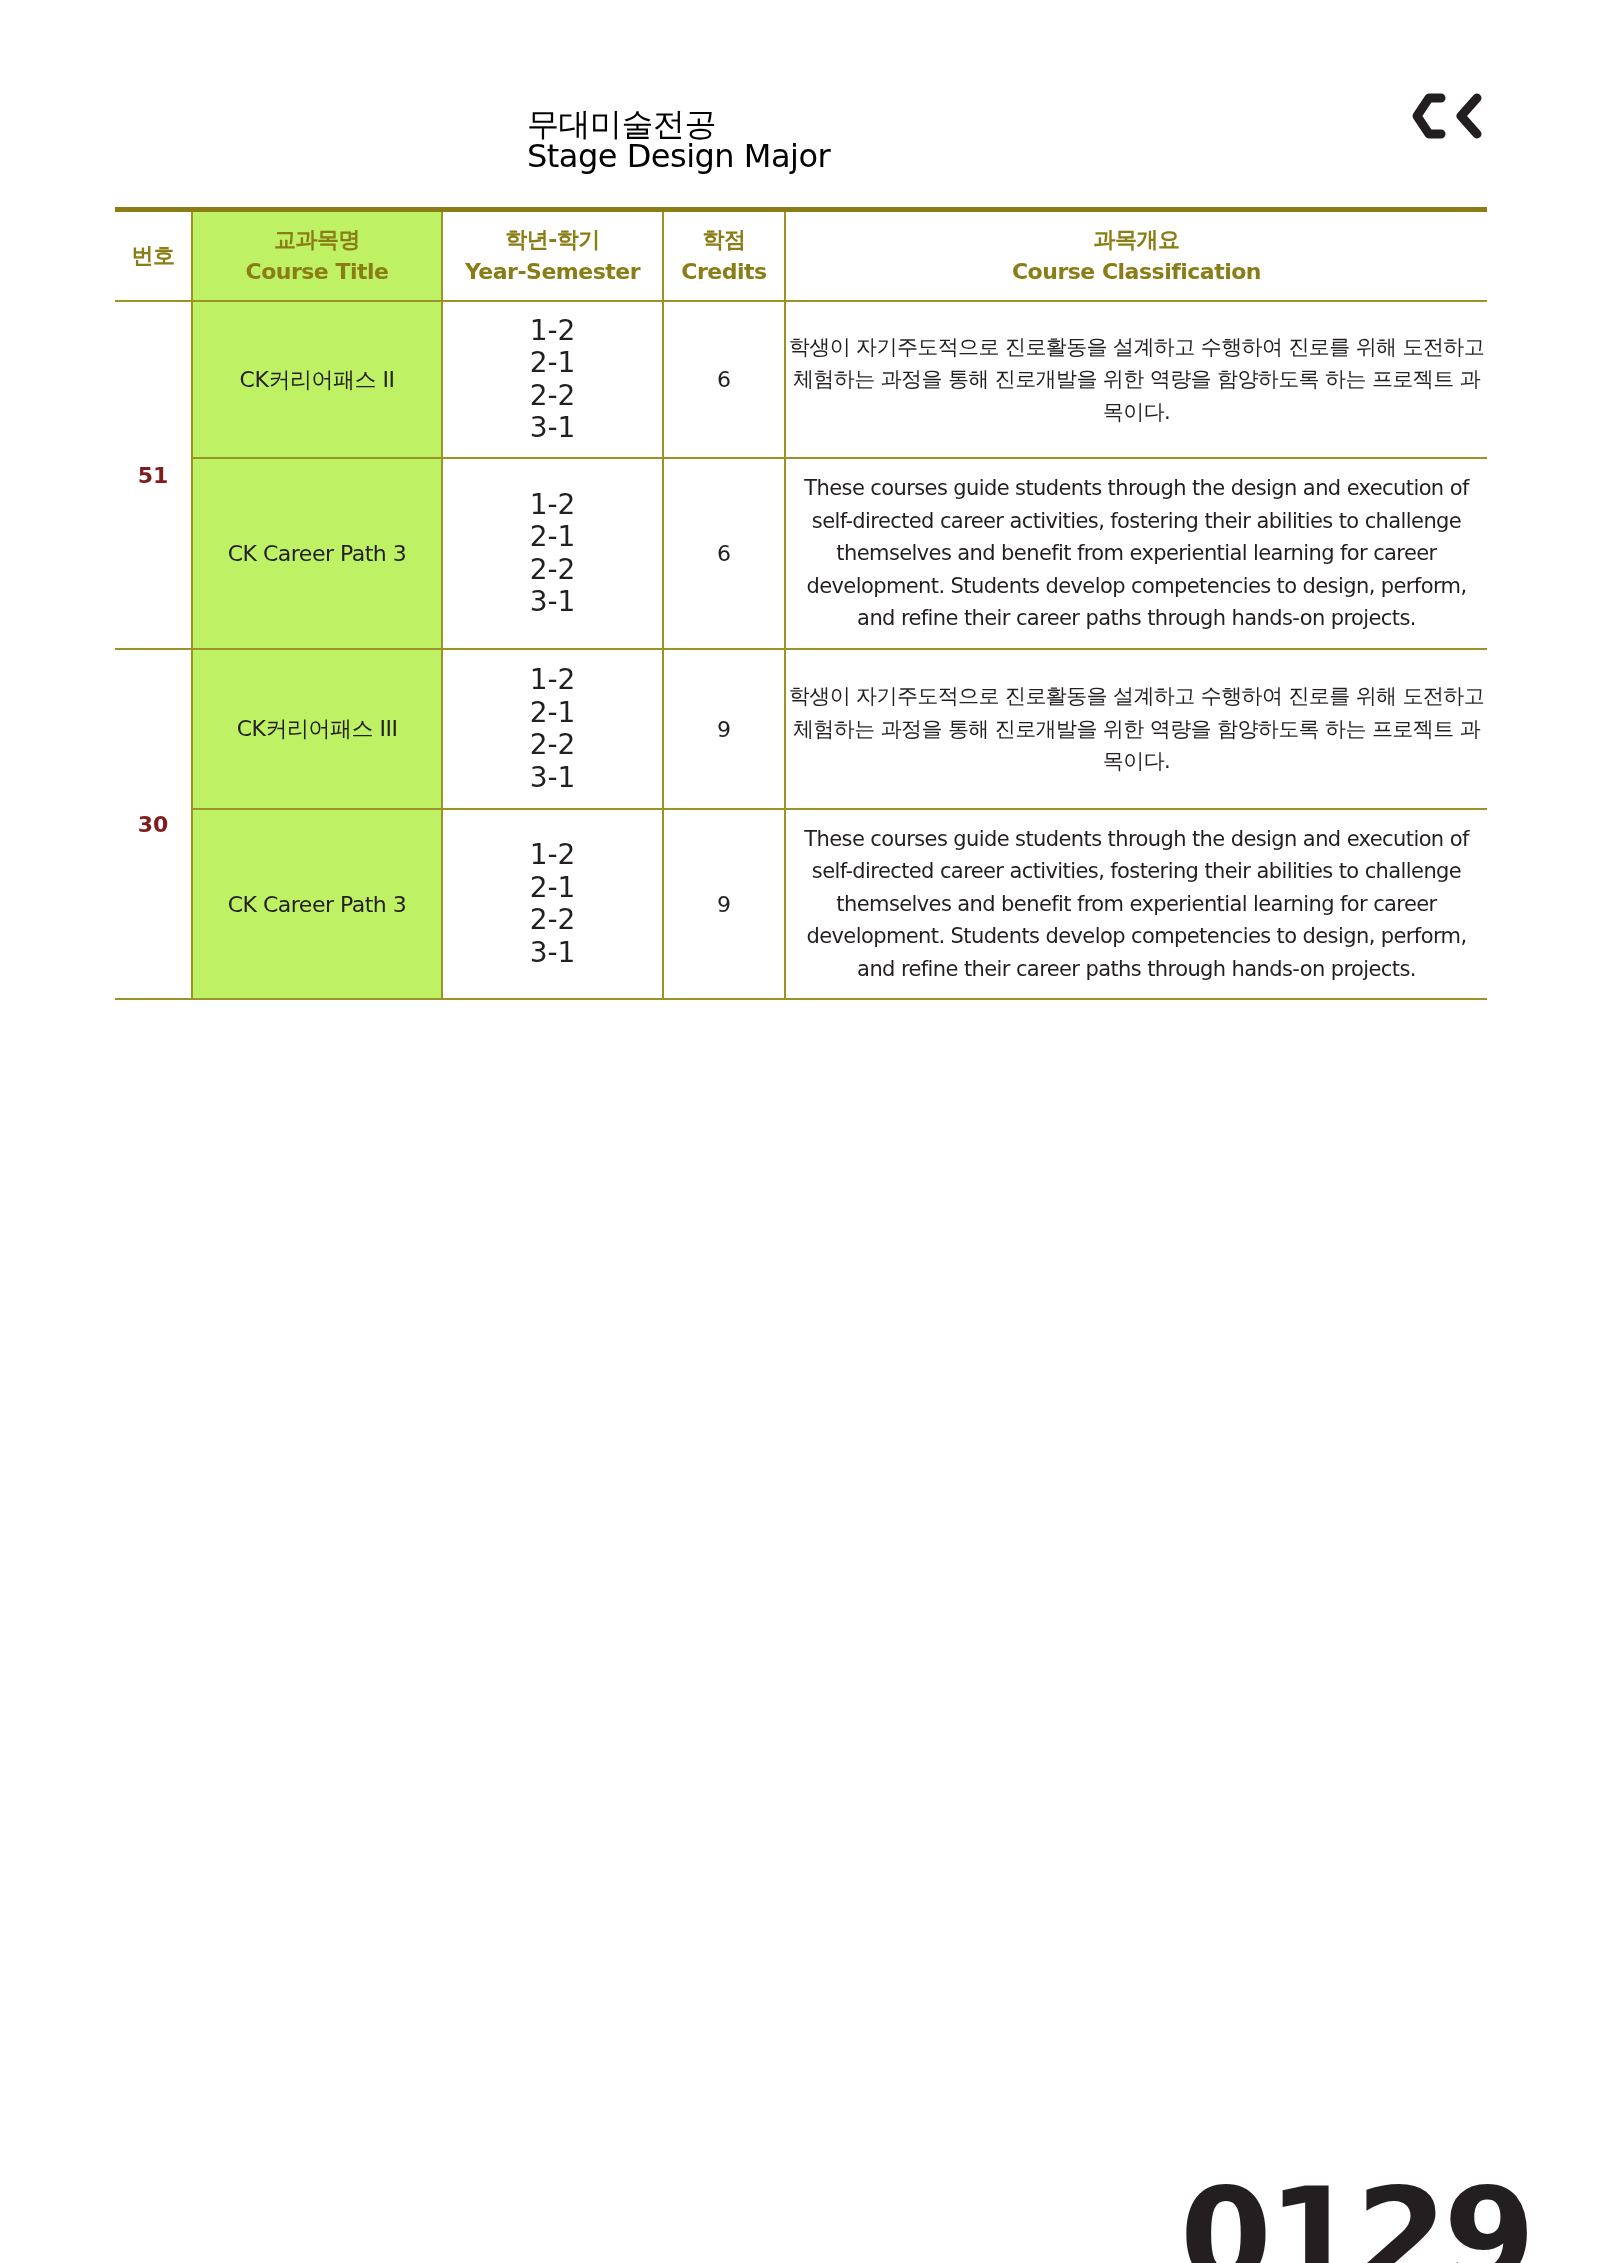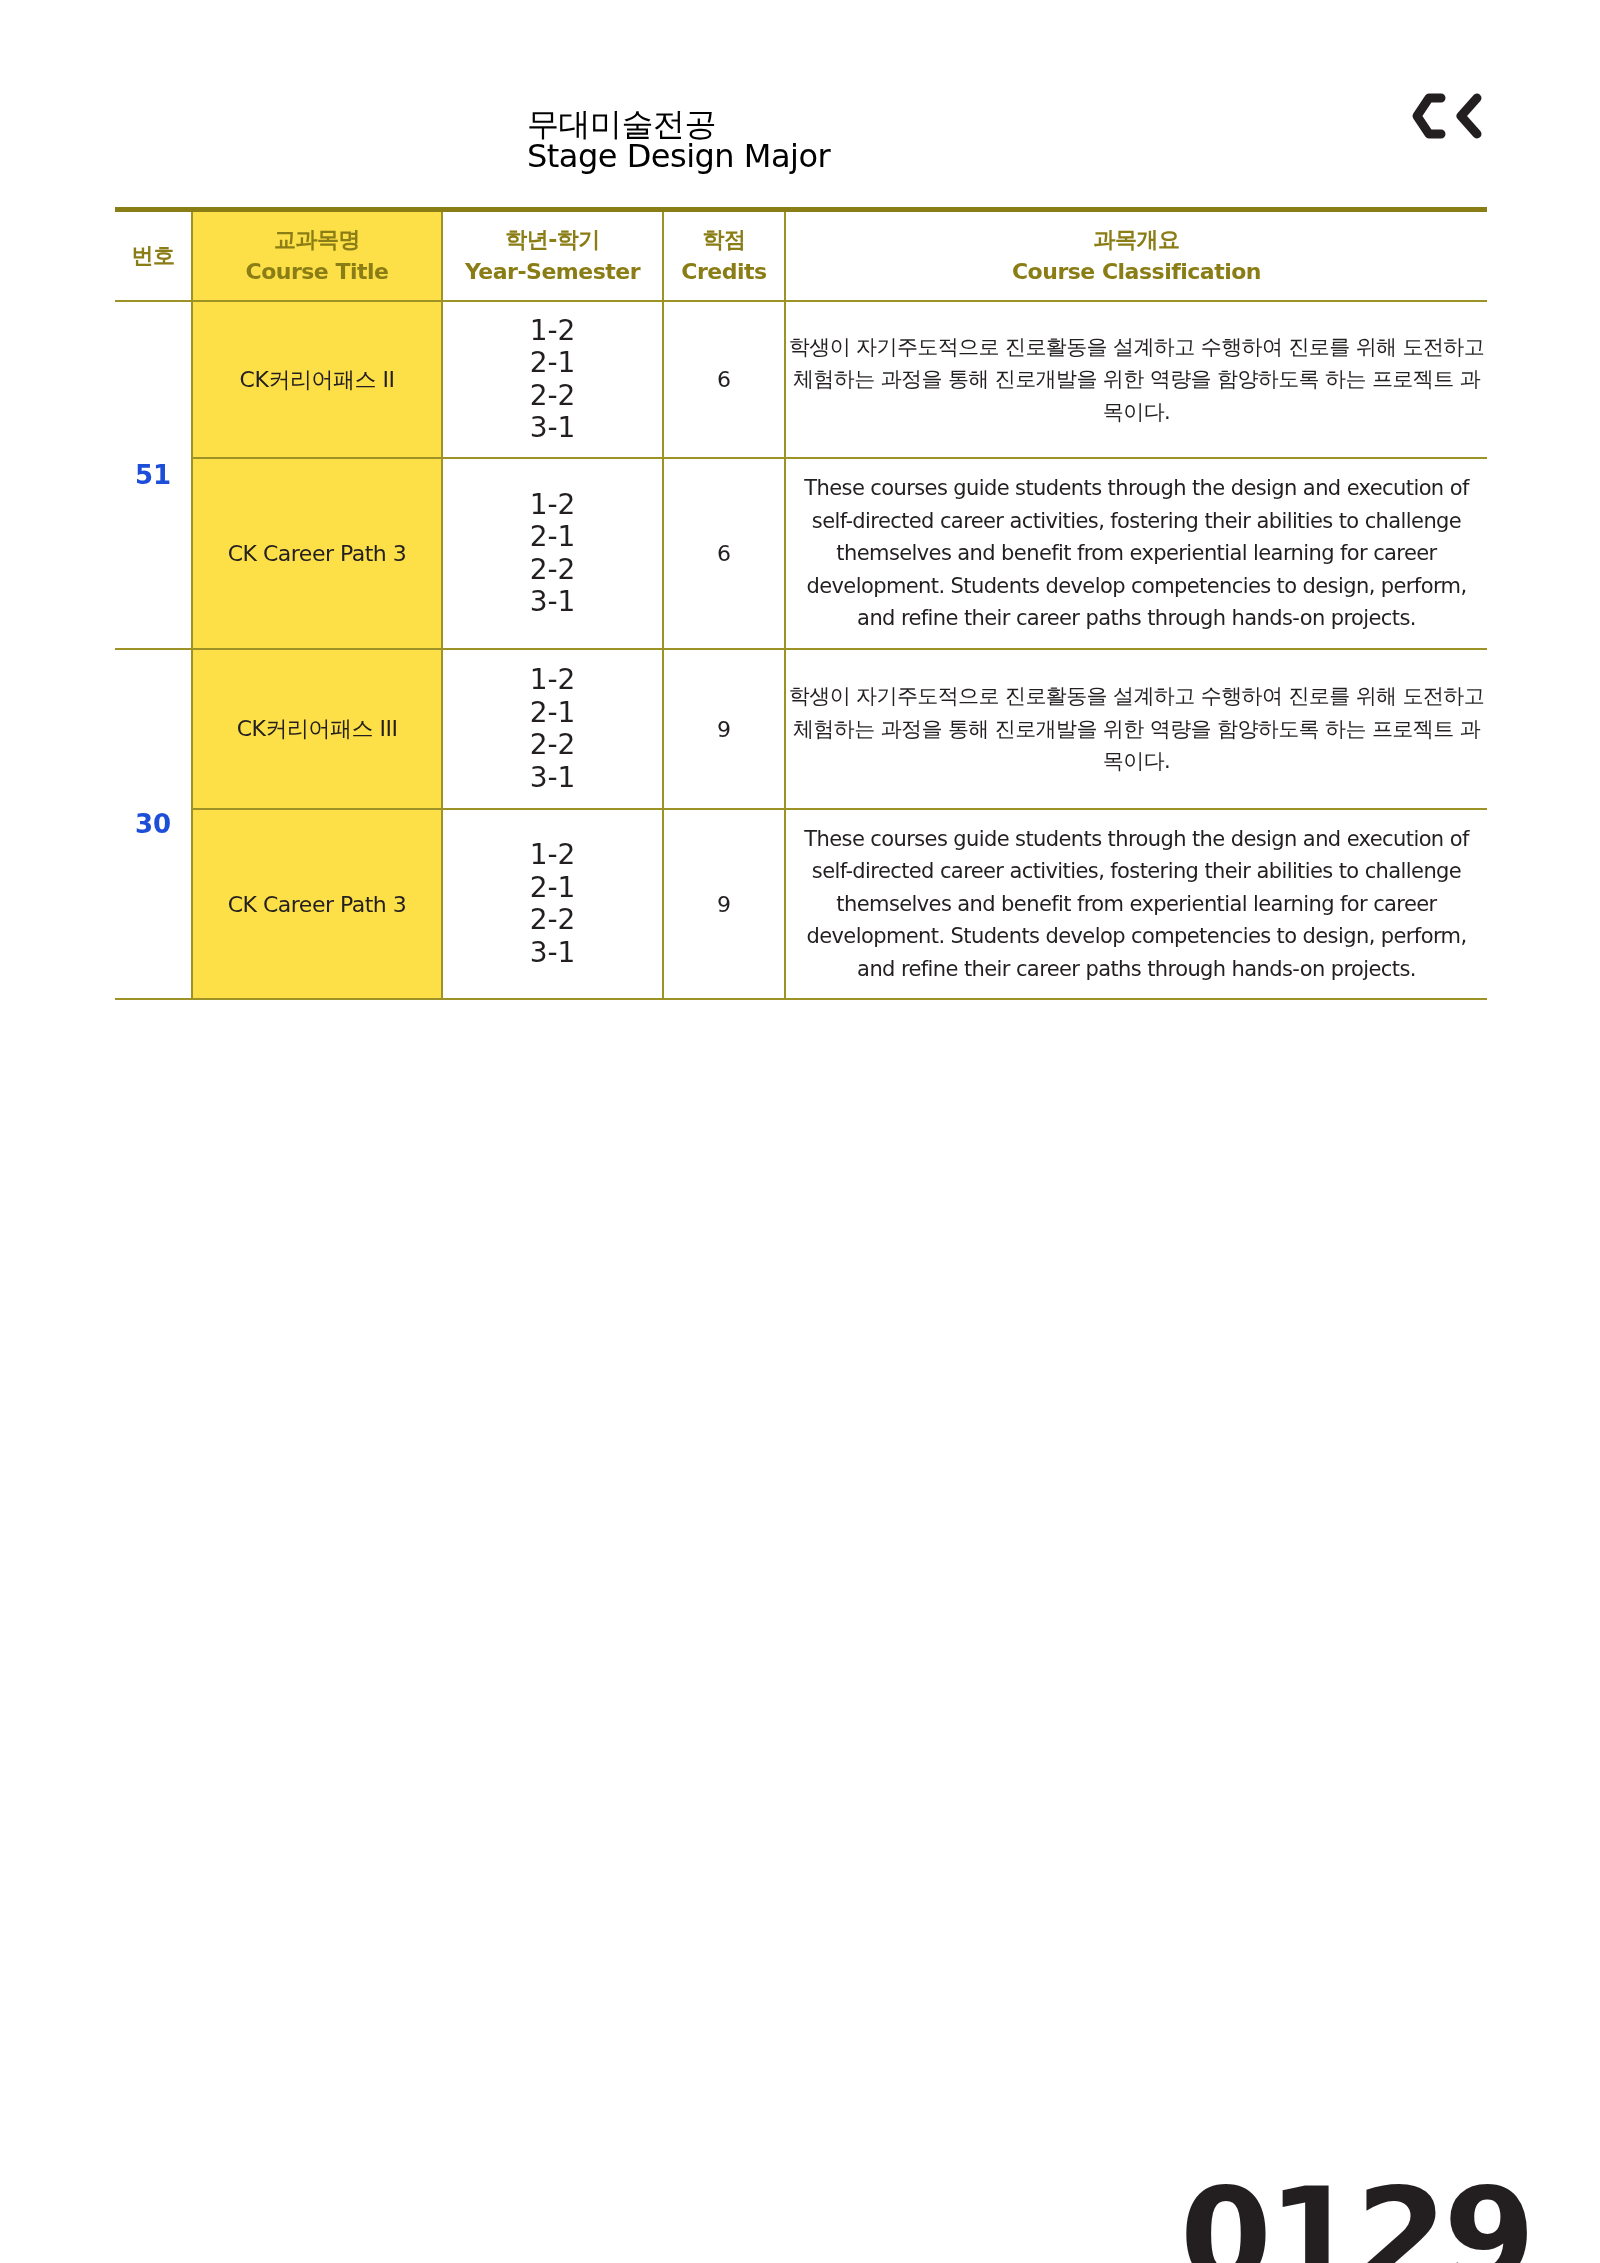--- a/index.html
+++ b/index.html
@@ -76,26 +76,26 @@
   }
   table.courses th {
     color: #8a7d16;
     font-weight: bold;
     font-size: 22px;
     line-height: 32px;
     letter-spacing: -0.5px;
     height: 88px;
   }
   th.col-title, td.title {
-    background: #fde047;
+    background: #bef264;
   }
   td.num {
-    color: #1d4ed8;
-    font-weight: bold;
-    font-size: 26px;
+    color: #7f1d1d;
+    font-weight: bold;
+    font-size: 22px;
   }
   td.title {
     font-size: 22px;
     letter-spacing: -0.5px;
   }
   td.sem {
     font-size: 28px;
     line-height: 32.5px;
   }
   td.credits {

